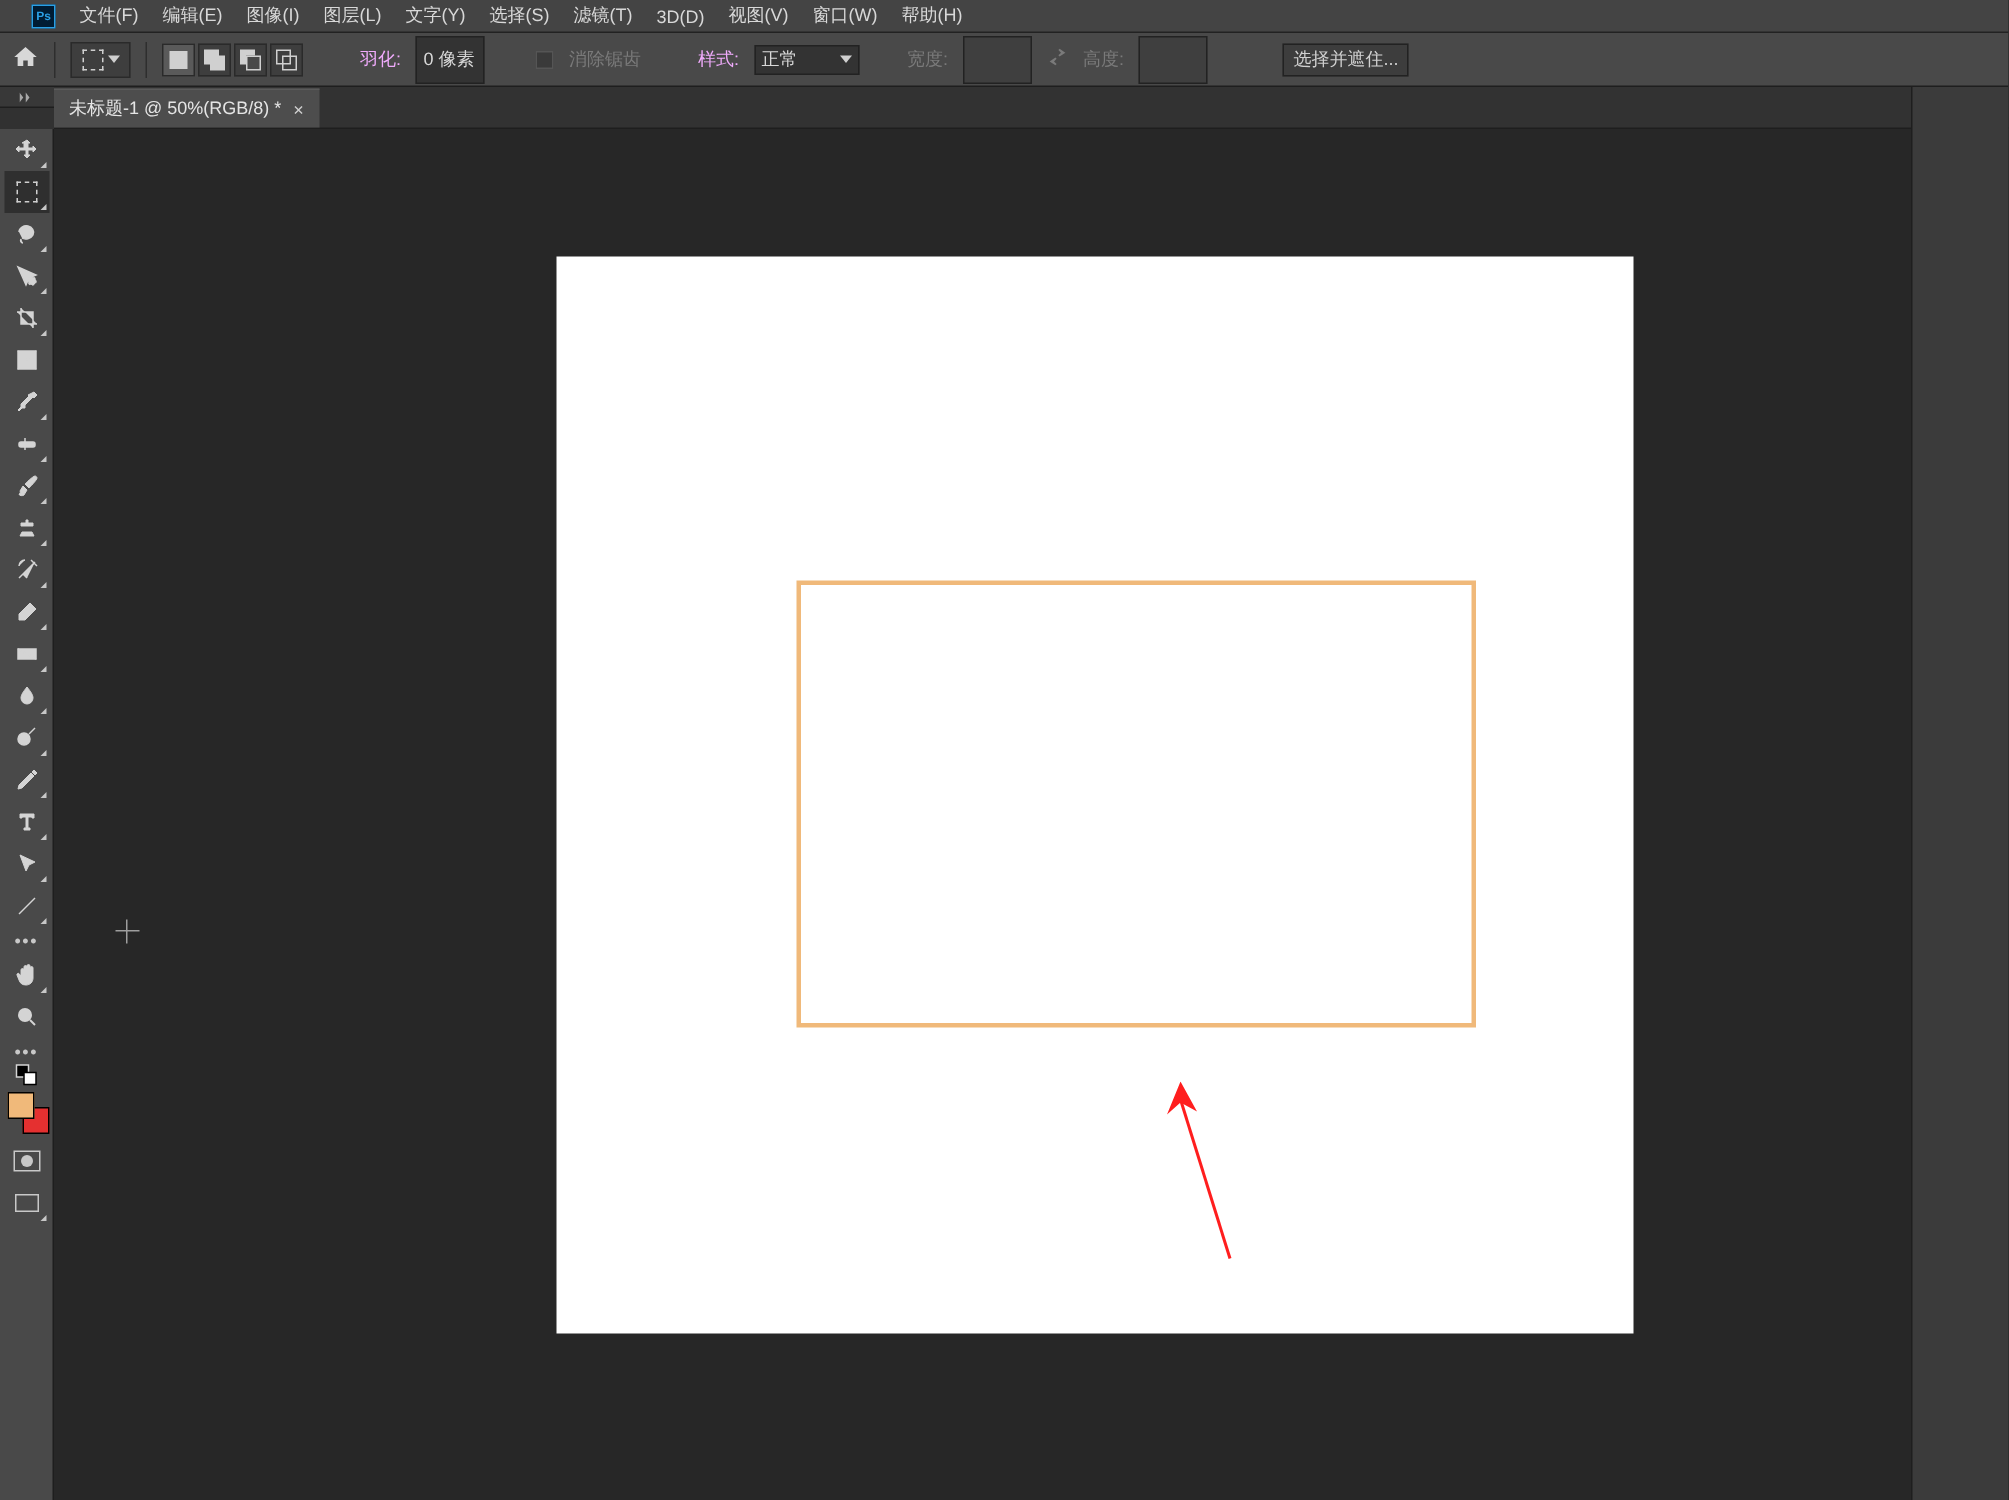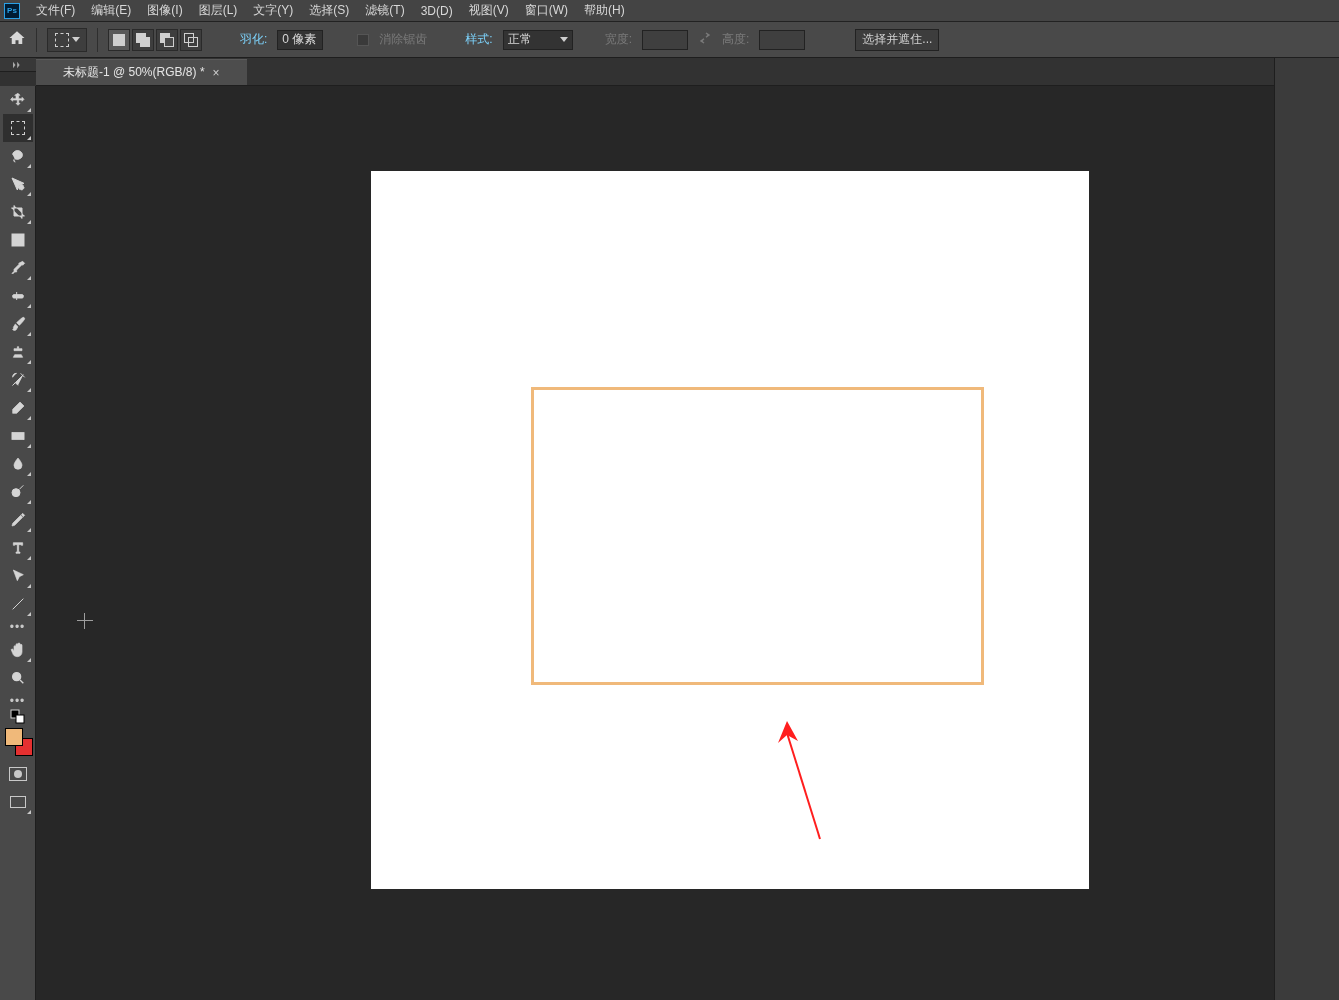--- a/index.html
+++ b/index.html
@@ -13,21 +13,21 @@
     overflow: hidden;
     position: relative;
   }
 
   
   .menubar {
     height: 22px;
     background: #444444;
     display: flex;
     align-items: center;
-    padding-left: 4px;
+    padding-left: 21px;
     gap: 0;
     border-bottom: 1px solid #222;
     position: relative;
   }
   .ps-logo {
     width: 16px; height: 16px;
     background: #001c33;
     border: 1px solid #2aa0e5;
     color: #2aa0e5;
     font-size: 8px; font-weight: bold;
@@ -60,42 +60,42 @@
   }
   .marq-box{width:14px;height:14px;border:1px dashed #cfcfcf;}
   .tri-d{width:0;height:0;border-left:4px solid transparent;border-right:4px solid transparent;border-top:5px solid #cfcfcf;}
   .sel-mode{display:flex;gap:2px;}
   .sel-mode .m{width:22px;height:22px;border:1px solid #2a2a2a;display:flex;align-items:center;justify-content:center;background:#3e3e3e;}
   .sel-mode .m.active{background:#5a5a5a;}
   .sq-solid{width:12px;height:12px;background:#d0d0d0;}
   .sq-two{position:relative;width:14px;height:14px;}
   .sq-two span{position:absolute;width:10px;height:10px;background:#d0d0d0;}
   .sep{width:1px;height:24px;background:#2e2e2e;}
-  .lbl{color:#7dd3fc;}
+  .lbl{color:#f0abfc;}
   .lbl.dim{color:#7a7a7a;}
-  .num-box{width:46px;height:20px;background:#333;border:1px solid #222;padding:3px 4px;display:flex;align-items:center;color:#d8d8d8;}
+  .num-box{width:46px;height:20px;background:#333;border:1px solid #222;padding:15px 4px;display:flex;align-items:center;color:#d8d8d8;}
   .num-box.dim{background:#3f3f3f;color:#6e6e6e;}
   .chk{width:12px;height:12px;border:1px solid #555;background:#3a3a3a;}
   .sel-box{width:70px;height:20px;background:#333;border:1px solid #222;display:flex;align-items:center;justify-content:space-between;padding:0 4px;color:#d8d8d8;}
   .swap-ic svg{width:14px;height:14px;fill:#7a7a7a;}
   .btn{width:84px;height:22px;background:#3d3d3d;border:1px solid #222;display:flex;align-items:center;justify-content:center;color:#d0d0d0;}
 
   
   .expand-toggle{position:absolute;left:0;top:58px;width:36px;height:14px;background:#383838;display:flex;align-items:center;justify-content:center;border-bottom:1px solid #1e1e1e;}
   .expand-toggle svg{width:10px;height:8px;fill:#a8a8a8;}
   .tabstrip{
     position:absolute;left:36px;right:0;top:58px;height:28px;
     background:#323232;
     display:flex;align-items:flex-end;
     border-bottom:1px solid #1e1e1e;
   }
   .doc-tab{
     height:26px;background:#4d4d4d;
     display:flex;align-items:center;gap:8px;
-    padding:0 27px;color:#e5e5e5;
+    padding:0 10px;color:#e5e5e5;
     border-top:1px solid #5a5a5a;
   }
   .doc-tab .x{color:#cfcfcf;}
 
   .workspace{
     position:absolute;left:36px;right:65px;top:86px;bottom:0;
     background:#272727;
   }
 
   .canvas{

